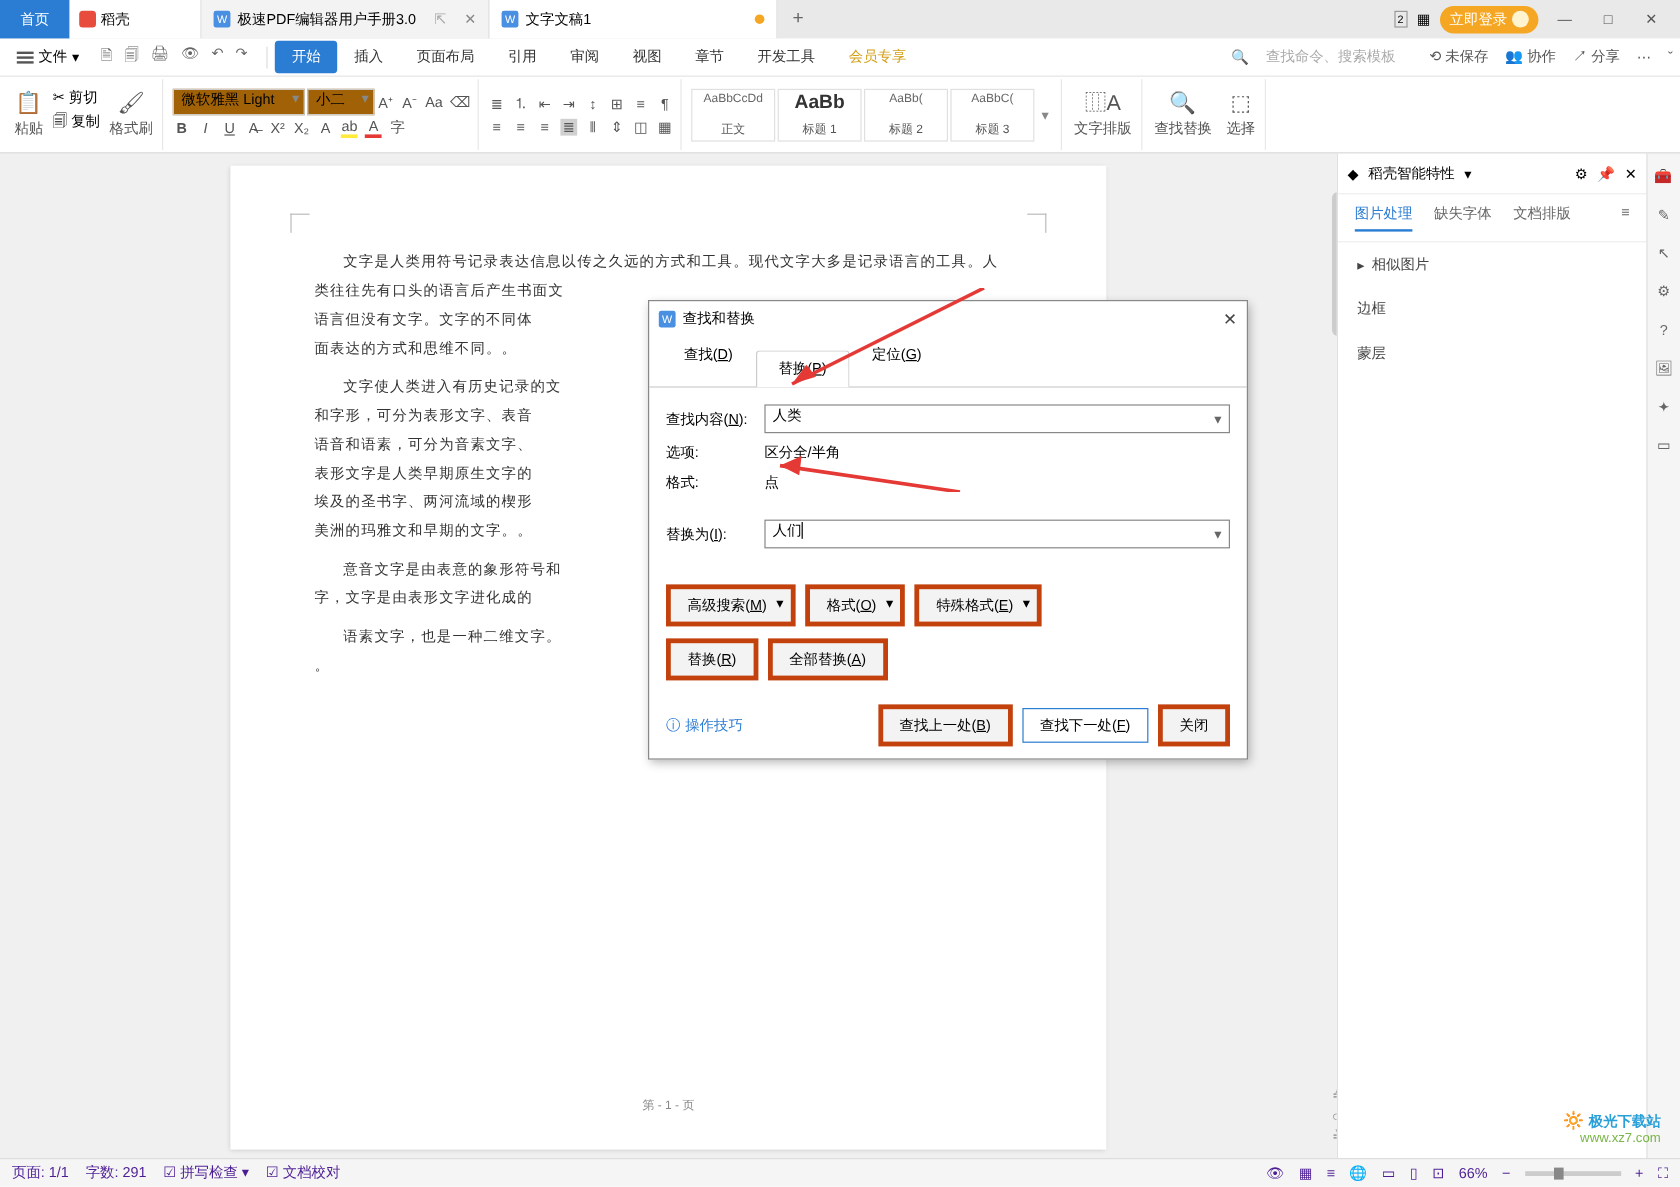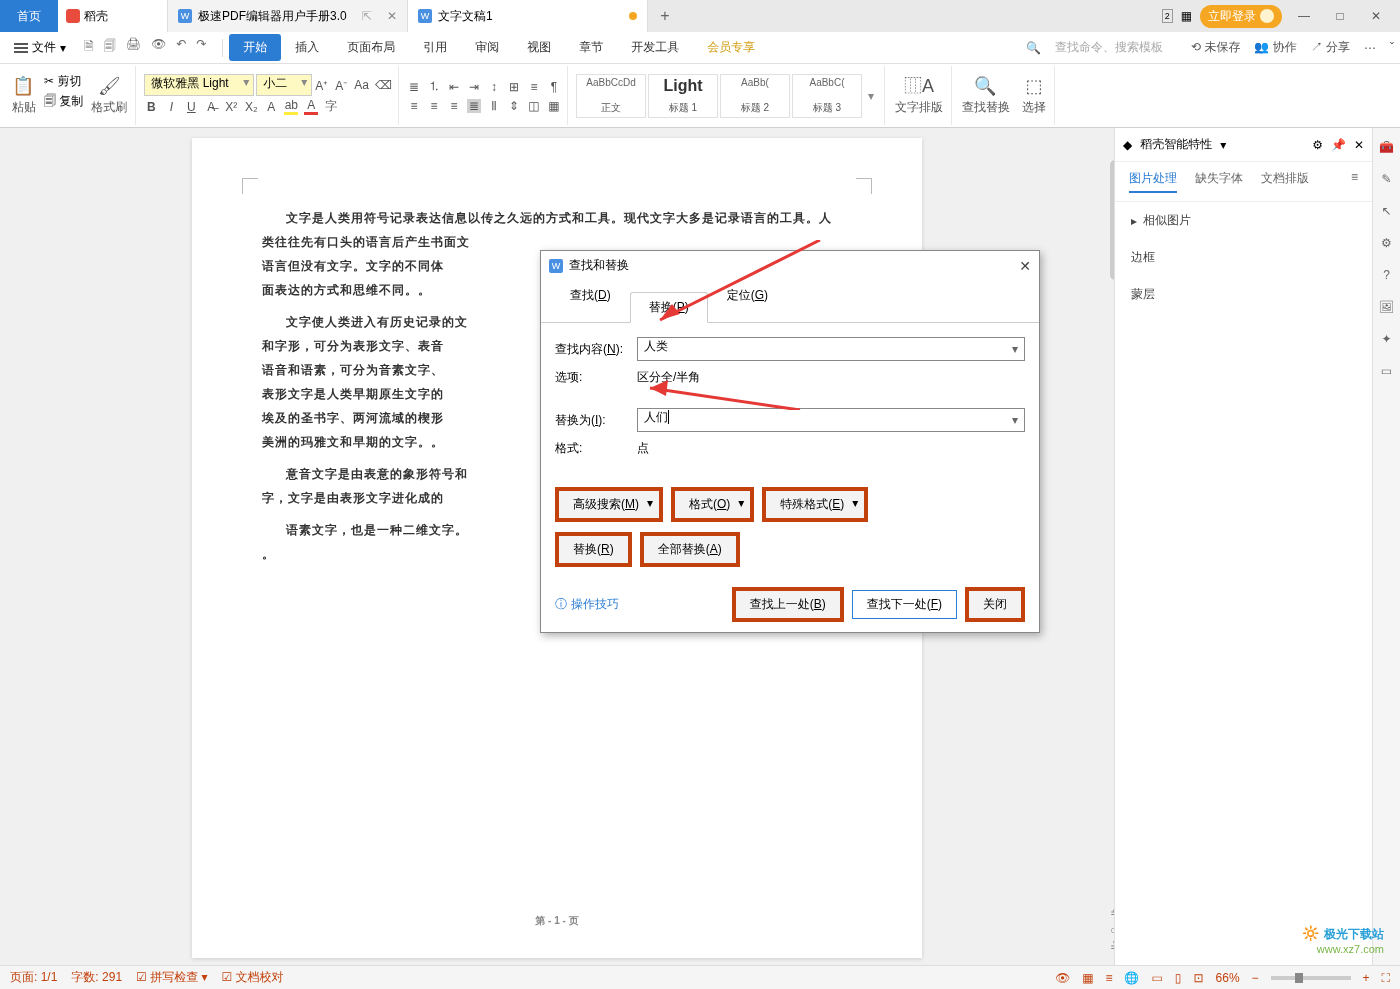--- a/index.html
+++ b/index.html
@@ -27,31 +27,31 @@
 .menu-tab{padding:5px 14px;color:#333;cursor:pointer;border-radius:3px;}
 .menu-tab.active{background:#2b7cd3;color:#fff;}
 .menu-tab.vip{color:#d4a017;}
 .menubar-right{margin-left:auto;display:flex;align-items:center;gap:14px;color:#555;}
 .search-cmd{color:#aaa;font-size:12px;}
 .ribbon{height:64px;border-bottom:1px solid #cfcfcf;display:flex;align-items:center;padding:2px 4px;background:#fff;gap:2px;}
 .rgroup{display:flex;flex-direction:column;justify-content:center;padding:0 6px;height:100%;border-right:1px solid #e8e8e8;}
 .big-btn{display:flex;flex-direction:column;align-items:center;gap:2px;color:#555;padding:2px;}
 .big-btn .icn{font-size:18px;}
 .font-box{display:flex;gap:2px;align-items:center;}
-.font-sel{border:1px solid #ccc;height:22px;padding:0 16px 0 6px;background:#fef9c3;position:relative;}
+.font-sel{border:1px solid #ccc;height:22px;padding:0 16px 0 6px;background:#a16207;position:relative;}
 .font-sel:after{content:"▾";position:absolute;right:4px;color:#888;}
 .fmt-row{display:flex;gap:6px;align-items:center;color:#555;margin:2px 0;}
 .fmt-row span{cursor:pointer;min-width:14px;text-align:center;}
 .style-gal{display:flex;gap:2px;align-items:center;}
 .style-box{border:1px solid #e0e0e0;width:70px;height:44px;text-align:center;padding:2px;display:flex;flex-direction:column;justify-content:space-between;}
 .style-box .prev{font-size:10px;color:#666;}
 .style-box .prev.big{font-size:16px;font-weight:bold;color:#333;}
 .style-box .nm{font-size:10px;color:#555;}
 .content{position:absolute;top:128px;left:0;right:286px;bottom:24px;background:#f0f0f0;overflow:hidden;}
-.page{background:#fff;width:730px;height:820px;margin:10px auto;box-shadow:0 1px 4px rgba(0,0,0,.15);padding:60px 80px 28px 70px;position:relative;font-weight:bold;}
+.page{background:#fff;width:730px;height:820px;margin:10px auto;box-shadow:0 1px 4px rgba(0,0,0,.15);padding:60px 80px 28px 70px;position:relative;}
 .doc-text{font-size:15px;line-height:2;color:#333;letter-spacing:1px;}
 .doc-text p{text-indent:2em;margin-top:8px;}
 .corner{position:absolute;width:16px;height:16px;border-color:#bbb;}
 .c-tl{top:40px;left:50px;border-top:1px solid;border-left:1px solid;border-color:#bbb;}
 .c-tr{top:40px;right:50px;border-top:1px solid;border-right:1px solid;border-color:#bbb;}
 .right-pane{position:absolute;top:128px;right:28px;width:258px;bottom:24px;background:#fff;border-left:1px solid #e0e0e0;}
 .rp-hdr{display:flex;align-items:center;padding:8px;border-bottom:1px solid #eee;gap:8px;}
 .rp-tabs{display:flex;gap:18px;padding:8px 14px;border-bottom:1px solid #eee;color:#666;}
 .rp-tabs .act{color:#2b7cd3;border-bottom:2px solid #2b7cd3;padding-bottom:4px;}
 .rp-item{padding:10px 16px;color:#444;display:flex;align-items:center;gap:6px;}
@@ -73,21 +73,21 @@
 .dbtn{border:4px solid #c2410c;background:#f3f3f3;padding:5px 14px;cursor:pointer;}
 .dbtn.menu{padding-right:20px;position:relative;}
 .dbtn.menu:after{content:"▾";position:absolute;right:6px;}
 .dlg-foot{display:flex;align-items:center;padding:10px 14px;gap:8px;}
 .tips{color:#2b7cd3;display:flex;align-items:center;gap:4px;}
 .dlg-foot .spacer{margin-left:auto;}
 .dbtn.primary{border:1px solid #2b7cd3;background:#fff;}
 .arrow-red{position:absolute;pointer-events:none;}
 .arrow1{left:650px;top:240px;width:180px;height:90px;}
 .arrow2{left:640px;top:360px;width:170px;height:50px;}
-.statusbar{position:absolute;left:0;right:0;bottom:0;height:24px;background:#f5f5f5;border-top:1px solid #ddd;display:flex;align-items:center;padding:0 10px;color:#c2410c;gap:14px;}
+.statusbar{position:absolute;left:0;right:0;bottom:0;height:24px;background:#f5f5f5;border-top:1px solid #ddd;display:flex;align-items:center;padding:0 10px;color:#4c1d95;gap:14px;}
 .statusbar .right{margin-left:auto;display:flex;align-items:center;gap:12px;}
 .scroll-thumb{position:absolute;right:280px;top:160px;width:10px;height:120px;background:#ccc;border-radius:5px;}
 .watermark{position:absolute;right:16px;bottom:34px;text-align:right;}
 .wm-logo{font-size:14px;color:#2aa0d8;font-weight:bold;}
 .wm-url{font-size:11px;color:#7ab648;}
 .pg-scroll{position:absolute;right:280px;bottom:35px;display:flex;flex-direction:column;gap:3px;color:#888;}
 .modified-dot{width:8px;height:8px;border-radius:50%;background:#f5a623;margin-left:auto;}
 u.acc{text-decoration:underline;}
 </style>
 </head>
@@ -229,21 +229,21 @@
       <span>▦</span>
     </div>
   </div>
   <div class="rgroup">
     <div class="style-gal">
       <div class="style-box">
           <span class="prev">AaBbCcDd</span>
           <span class="nm">正文</span>
         </div>
       <div class="style-box">
-          <span class="prev big">Light</span>
+          <span class="prev big">AaBb</span>
           <span class="nm">标题 1</span>
         </div>
       <div class="style-box">
           <span class="prev">AaBb(</span>
           <span class="nm">标题 2</span>
         </div>
       <div class="style-box">
           <span class="prev">AaBbC(</span>
           <span class="nm">标题 3</span>
         </div>
@@ -347,27 +347,27 @@
   </div>
   <div class="dlg-body">
     <div class="dlg-row">
       <span class="dlg-lbl"><span>查找内容(</span><u class="acc">N</u><span>):</span></span>
       <div class="dlg-input dlg-combo">人类</div>
     </div>
     <div class="dlg-row">
       <span class="dlg-lbl">选项:</span>
       <span>区分全/半角</span>
     </div>
+    <div class="dlg-row">
+      <span class="dlg-lbl">格式:</span>
+      <span>点</span>
+    </div>
     <div class="dlg-row" style="margin-top:22px">
       <span class="dlg-lbl"><span>替换为(</span><u class="acc">I</u><span>):</span></span>
       <div class="dlg-input dlg-combo"><span>人们</span><span style="border-left:1px solid #000;animation:blink 1s infinite"></span></div>
-    </div>
-    <div class="dlg-row">
-      <span class="dlg-lbl">格式:</span>
-      <span>点</span>
     </div>
     <div class="dlg-btns" style="margin-top:30px">
       <span class="dbtn menu"><span>高级搜索(</span><u class="acc">M</u><span>)</span></span>
       <span class="dbtn menu"><span>格式(</span><u class="acc">O</u><span>)</span></span>
       <span class="dbtn menu"><span>特殊格式(</span><u class="acc">E</u><span>)</span></span>
     </div>
     <div class="dlg-btns">
       <span class="dbtn"><span>替换(</span><u class="acc">R</u><span>)</span></span>
       <span class="dbtn"><span>全部替换(</span><u class="acc">A</u><span>)</span></span>
     </div>

